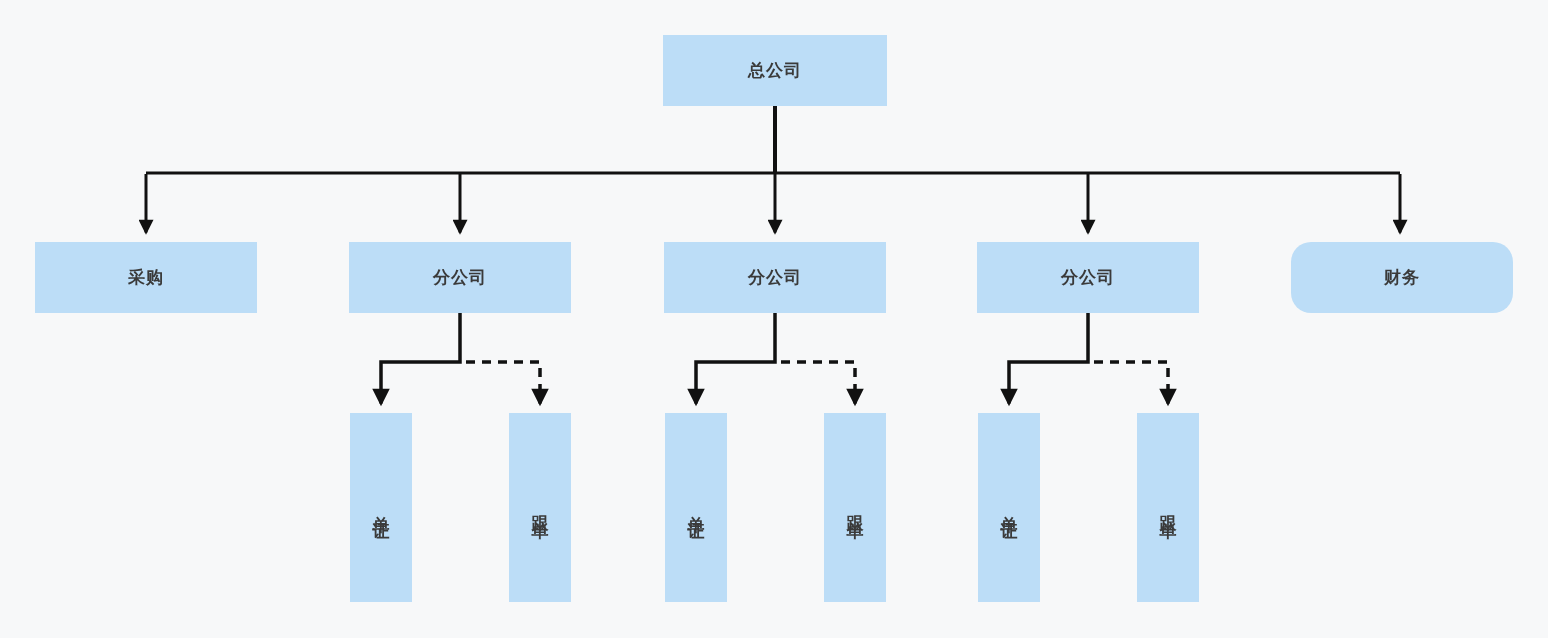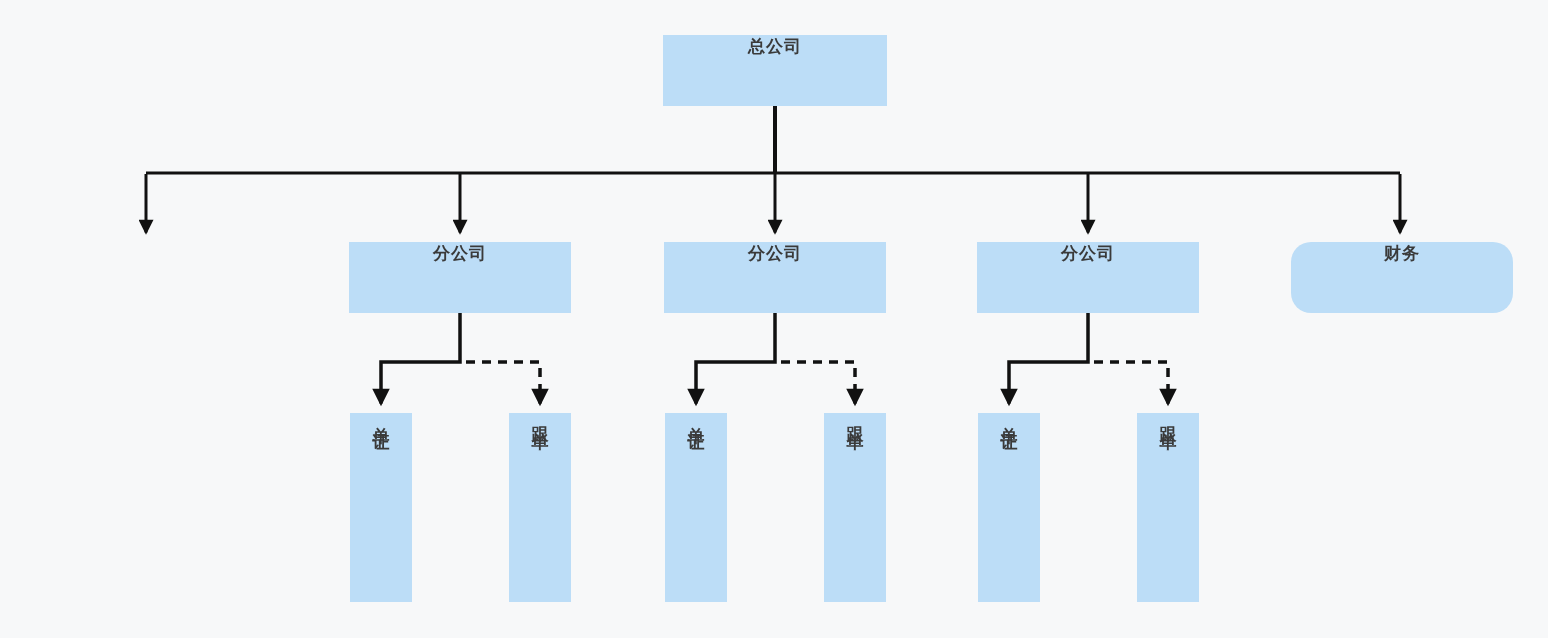--- a/index.html
+++ b/index.html
@@ -23,20 +23,21 @@
     left: 0;
     top: 0;
     width: 1548px;
     height: 638px;
     pointer-events: none;
   }
   .node {
     position: absolute;
     background: #BCDDF7;
     display: flex;
+    align-items: center;
     justify-content: center;
     color: #3A3A3A;
     font-weight: bold;
     font-size: 17px;
     letter-spacing: 1px;
     box-sizing: border-box;
     cursor: default;
   }
   .node.h-box {
     width: 222px;
@@ -90,20 +91,23 @@
     <path d="M781,362 H855 V403.5" stroke="#111111" stroke-width="3.5" fill="none" stroke-dasharray="9 7" marker-end="url(#arrow)"></path>
 
     <path d="M1088,313 V362 H1009 V403.5" stroke="#111111" stroke-width="3.5" fill="none" marker-end="url(#arrow)"></path>
     <path d="M1094,362 H1168 V403.5" stroke="#111111" stroke-width="3.5" fill="none" stroke-dasharray="9 7" marker-end="url(#arrow)"></path>
   </svg>
 
   <div class="node root-box">
     <span class="label">总公司</span>
   </div>
 
+  <div class="node h-box" style="left:35px; top:242px;">
+    <span class="label">采购</span>
+  </div>
   <div class="node h-box" style="left:349px; top:242px;">
     <span class="label">分公司</span>
   </div>
   <div class="node h-box" style="left:664px; top:242px;">
     <span class="label">分公司</span>
   </div>
   <div class="node h-box" style="left:977px; top:242px;">
     <span class="label">分公司</span>
   </div>
   <div class="node h-box" style="left:1291px; top:242px;border-radius:20px;">

